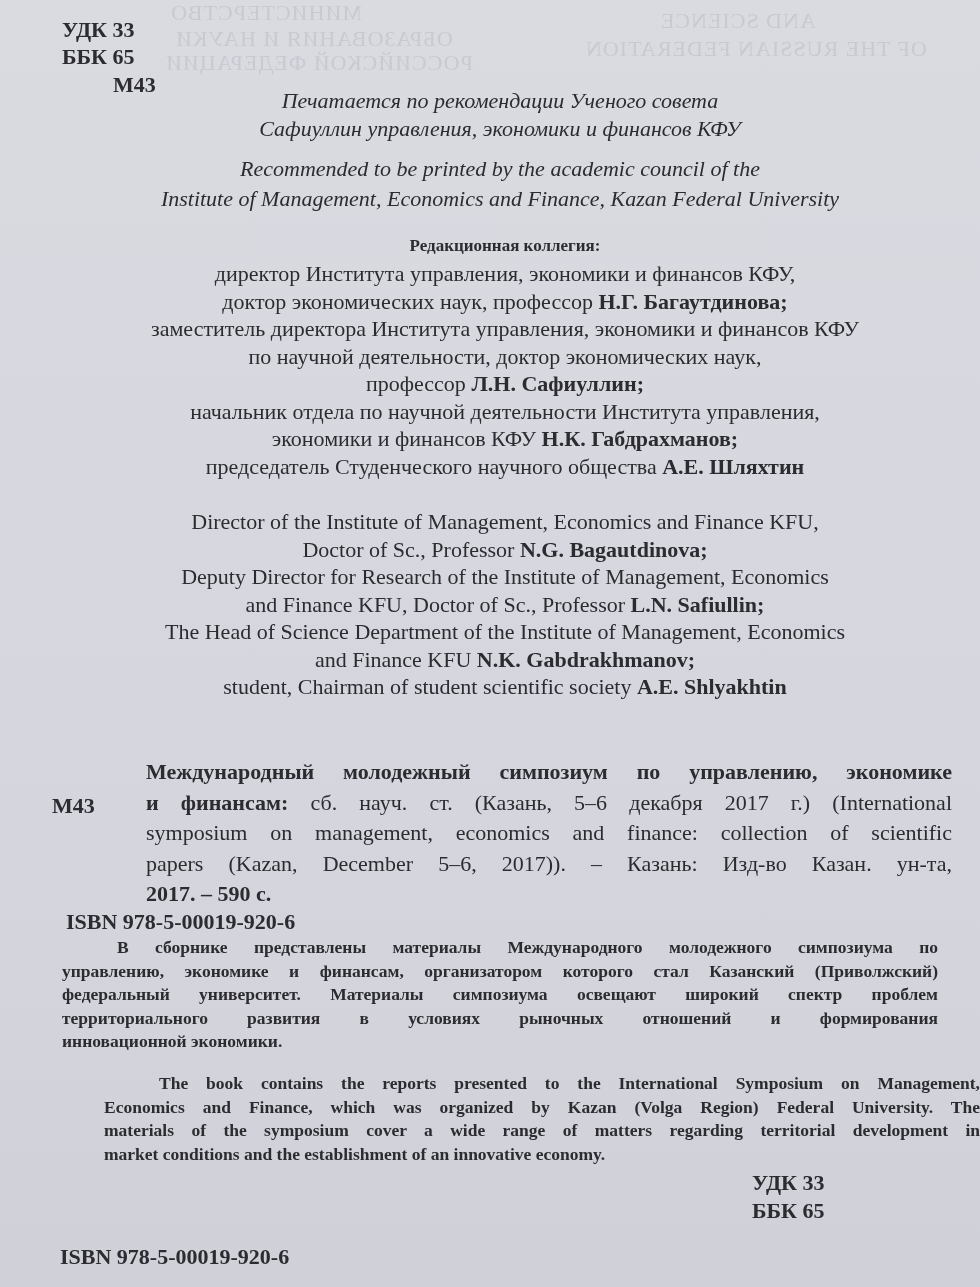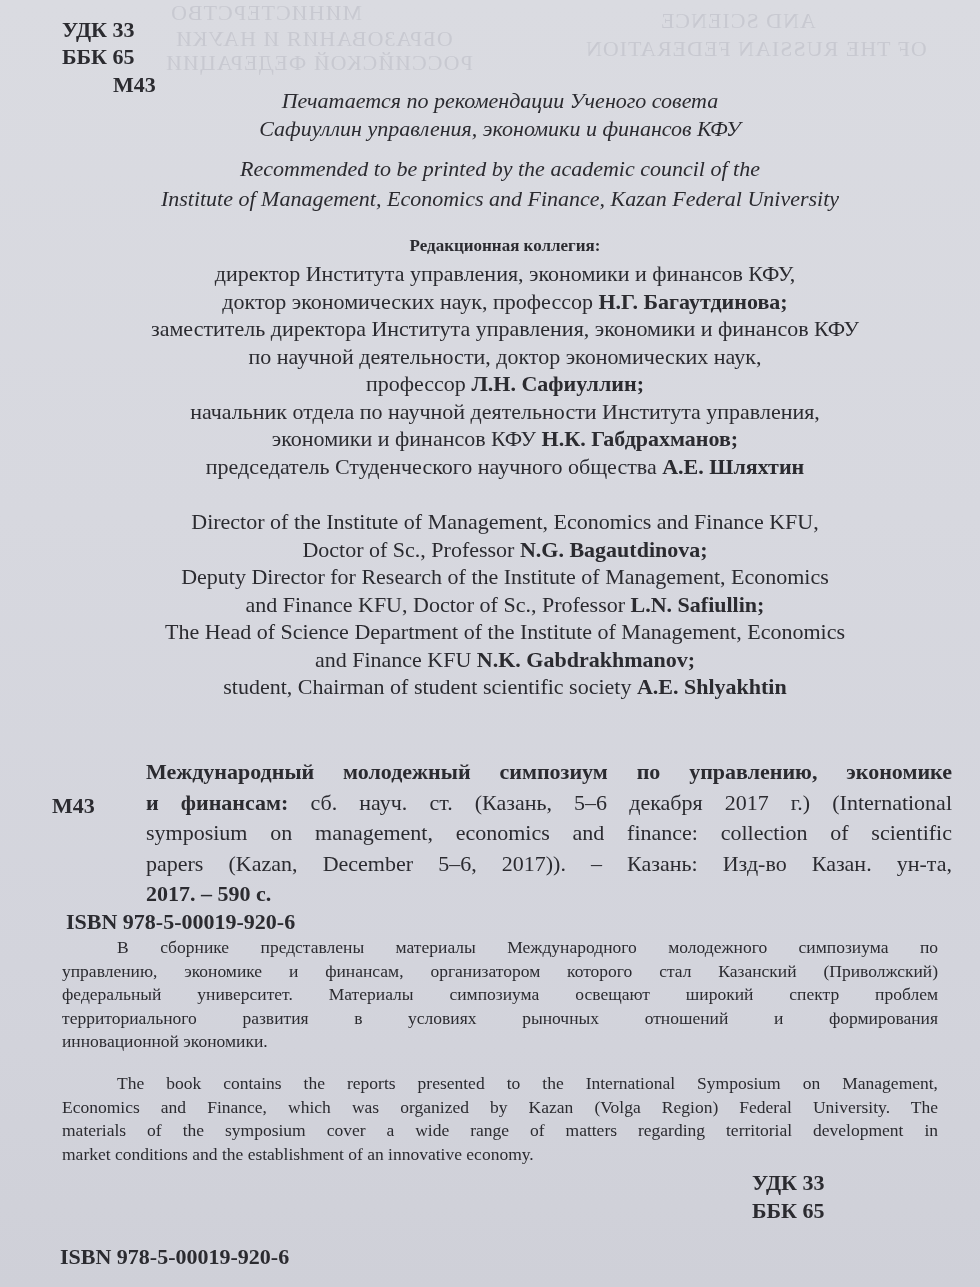--- a/index.html
+++ b/index.html
@@ -26,21 +26,21 @@
   .biblio {
     position: absolute; left: 133px; width: 806px; top: 757px;
     font-size: 22px; line-height: 30.5px; text-align: justify; margin-left: 13px;
   }
   .biblio .l { display: block; text-align-last: justify; }
   .biblio .l.last { text-align-last: left; font-weight: bold; }
   .para {
     position: absolute; left: 62px; width: 876px;
     font-size: 17.5px; line-height: 23.6px; text-align: justify;
   }
-  .para .l { display: block; text-align-last: justify; }
+  .para .l { display: block; text-align-last: justify; font-weight: bold; }
   .para .l.first { text-indent: 55px; }
   .para .l.last { text-align-last: left; }
 </style>
 </head>
 <body>
 
 <div class="page">
 
   <div class="ghost" style="left:170px;top:0px;">МИНИСТЕРСТВО</div>
   <div class="ghost" style="left:175px;top:26px;">ОБРАЗОВАНИЯ И НАУКИ</div>
@@ -95,21 +95,21 @@
   <div class="abs code" style="left:66px;top:909px;">ISBN 978-5-00019-920-6</div>
 
   <div class="para" style="top:936px;">
     <span class="l first">В сборнике представлены материалы Международного молодежного симпозиума по</span>
     <span class="l">управлению, экономике и финансам, организатором которого стал Казанский (Приволжский)</span>
     <span class="l">федеральный университет. Материалы симпозиума освещают широкий спектр проблем</span>
     <span class="l">территориального развития в условиях рыночных отношений и формирования</span>
     <span class="l last">инновационной экономики.</span>
   </div>
 
-  <div class="para" style="top:1072px;">
+  <div class="para" style="top:1072px;margin-left:42px;">
     <span class="l first">The book contains the reports presented to the International Symposium on Management,</span>
     <span class="l">Economics and Finance, which was organized by Kazan (Volga Region) Federal University. The</span>
     <span class="l">materials of the symposium cover a wide range of matters regarding territorial development in</span>
     <span class="l last">market conditions and the establishment of an innovative economy.</span>
   </div>
 
   <div class="abs code" style="left:752px;top:1170px;">УДК 33</div>
   <div class="abs code" style="left:752px;top:1198px;">ББК 65</div>
   <div class="abs code" style="left:60px;top:1244px;">ISBN 978-5-00019-920-6</div>
 

